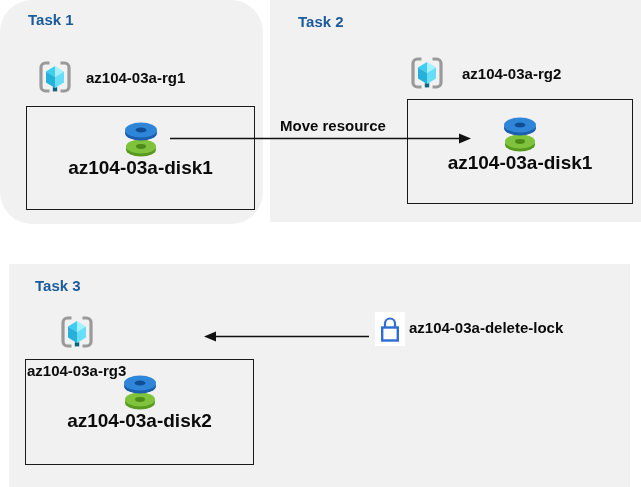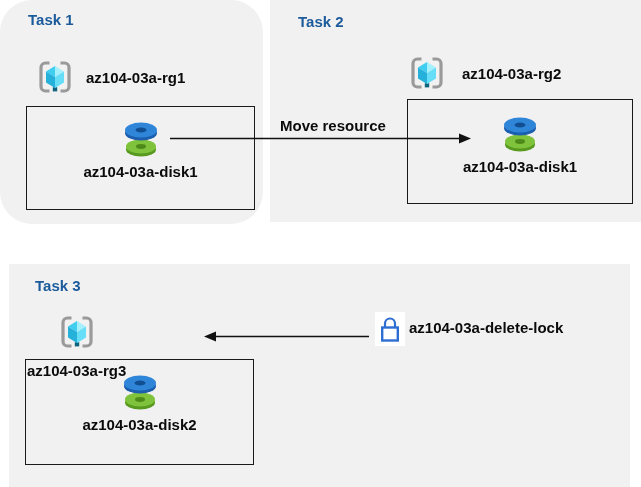--- a/index.html
+++ b/index.html
@@ -22,21 +22,21 @@
   .panel-task2 .rg-row{left:138px;top:55px;gap:16px;}
   .panel-task3 .rg-row{left:18px;top:50px;flex-direction:column;}
   .rg-label{font-size:15px;font-weight:bold;white-space:nowrap;}
   .resource-box{
     position:absolute;border:1.5px solid #1a1a1a;box-sizing:border-box;
     display:flex;flex-direction:column;align-items:center;padding-top:13px;
   }
   .panel-task1 .resource-box{left:26px;top:106px;width:229px;height:104px;}
   .panel-task2 .resource-box{left:137px;top:99px;width:226px;height:105px;padding-top:15px;}
   .panel-task3 .resource-box{left:16px;top:95px;width:229px;height:106px;}
-  .disk-label{font-size:15px;font-weight:bold;margin-top:6px;white-space:nowrap;}
+  .disk-label{font-size:19px;font-weight:bold;white-space:nowrap;}
   .icon-wrap{display:inline-flex;line-height:0;}
   .arrows{position:absolute;left:0;top:0;pointer-events:none;}
   .move-label{
     position:absolute;left:280px;top:117px;font-size:15px;font-weight:bold;white-space:nowrap;
   }
   .lock-group{position:absolute;left:375px;top:312px;display:flex;gap:4px;align-items:flex-start;}
   .lock-square{
     width:30px;height:34px;background:#ffffff;display:flex;align-items:center;justify-content:center;
     flex:0 0 auto;
   }

